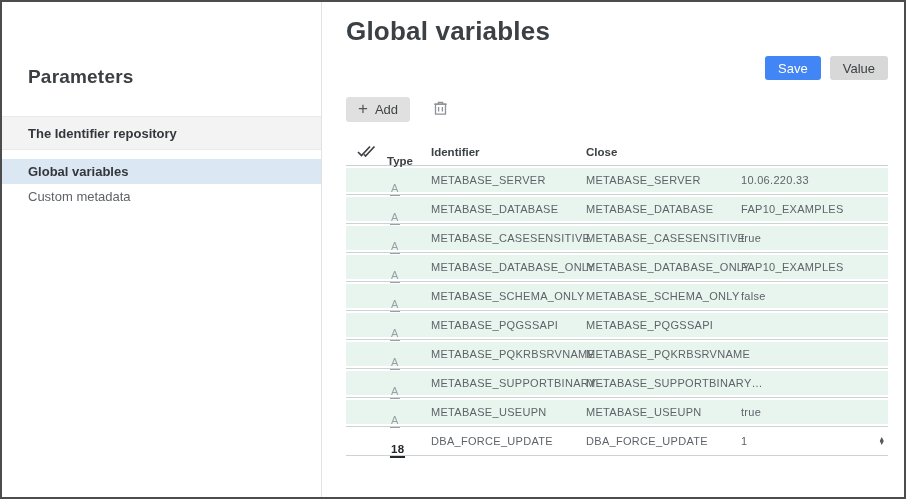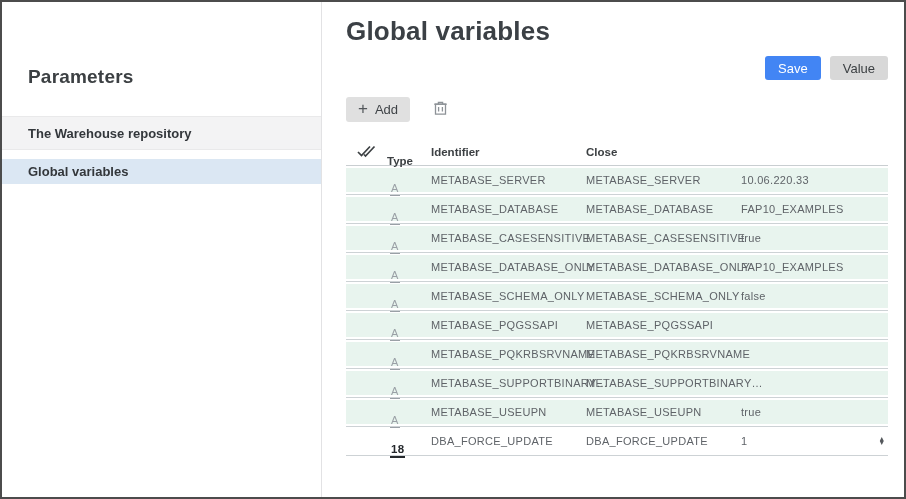--- a/index.html
+++ b/index.html
@@ -118,25 +118,28 @@
   .row.has-stepper .stepper { display: flex; }
 </style>
 </head>
 <body>
 
 <div class="frame">
 
   <div class="sidebar">
     <div class="sidebar-title">Parameters</div>
     <div class="repo-band">
-      <span>The Warehouse repository</span>
+      <span>The Identifier repository</span>
     </div>
     <div class="nav">
       <div class="nav-item selected">
         <span>Global variables</span>
+      </div>
+      <div class="nav-item">
+        <span>Custom metadata</span>
       </div>
     </div>
   </div>
 
   <div class="main">
     <h1 class="page-title">Global variables</h1>
 
     <div class="actions">
       <button class="btn btn-save">Save</button>
       <button class="btn btn-close">Value</button>

